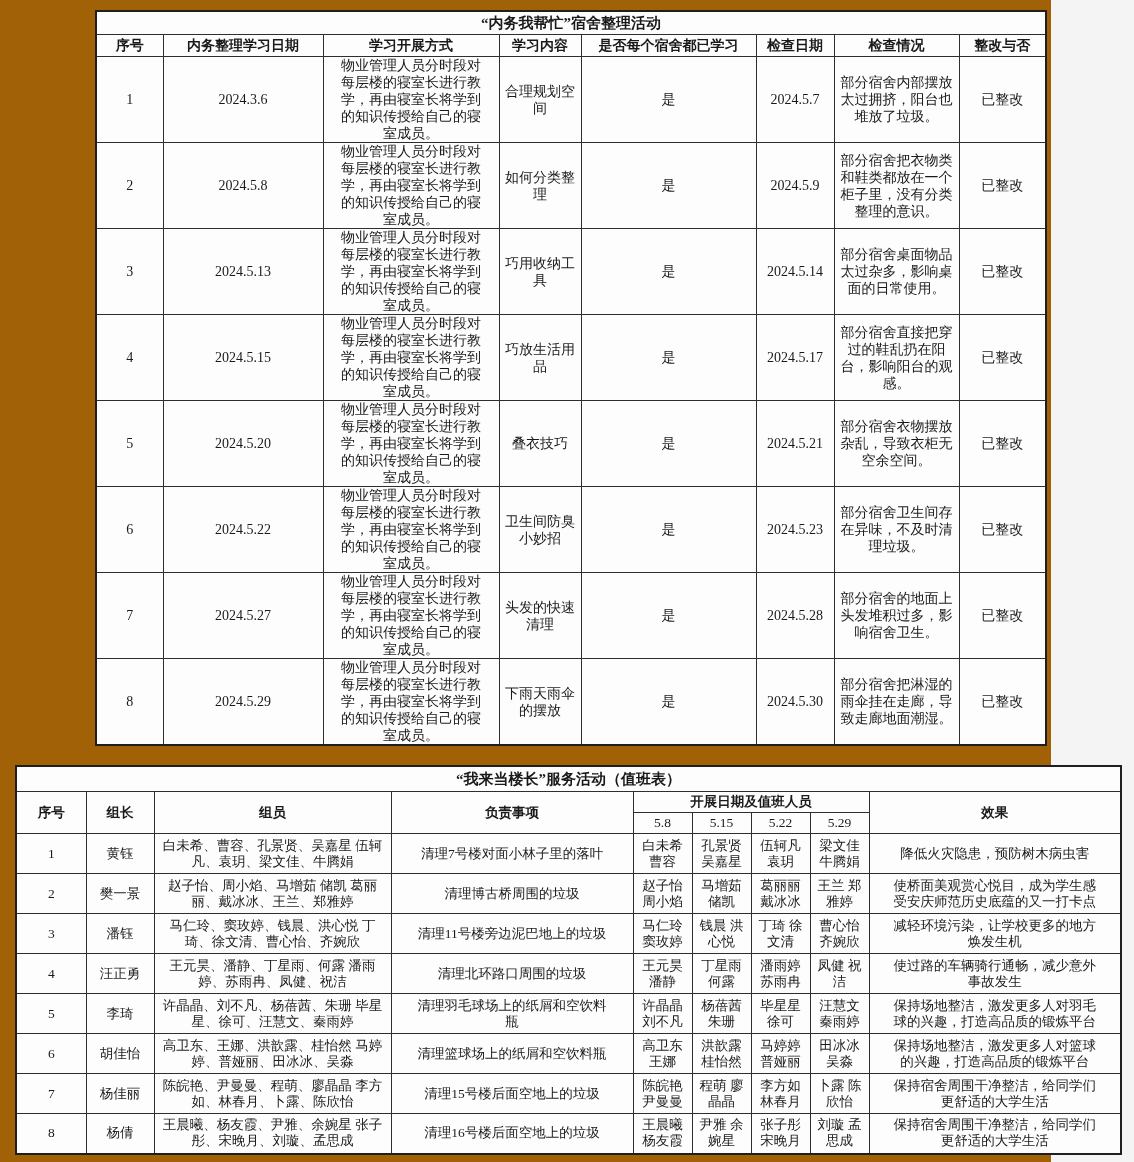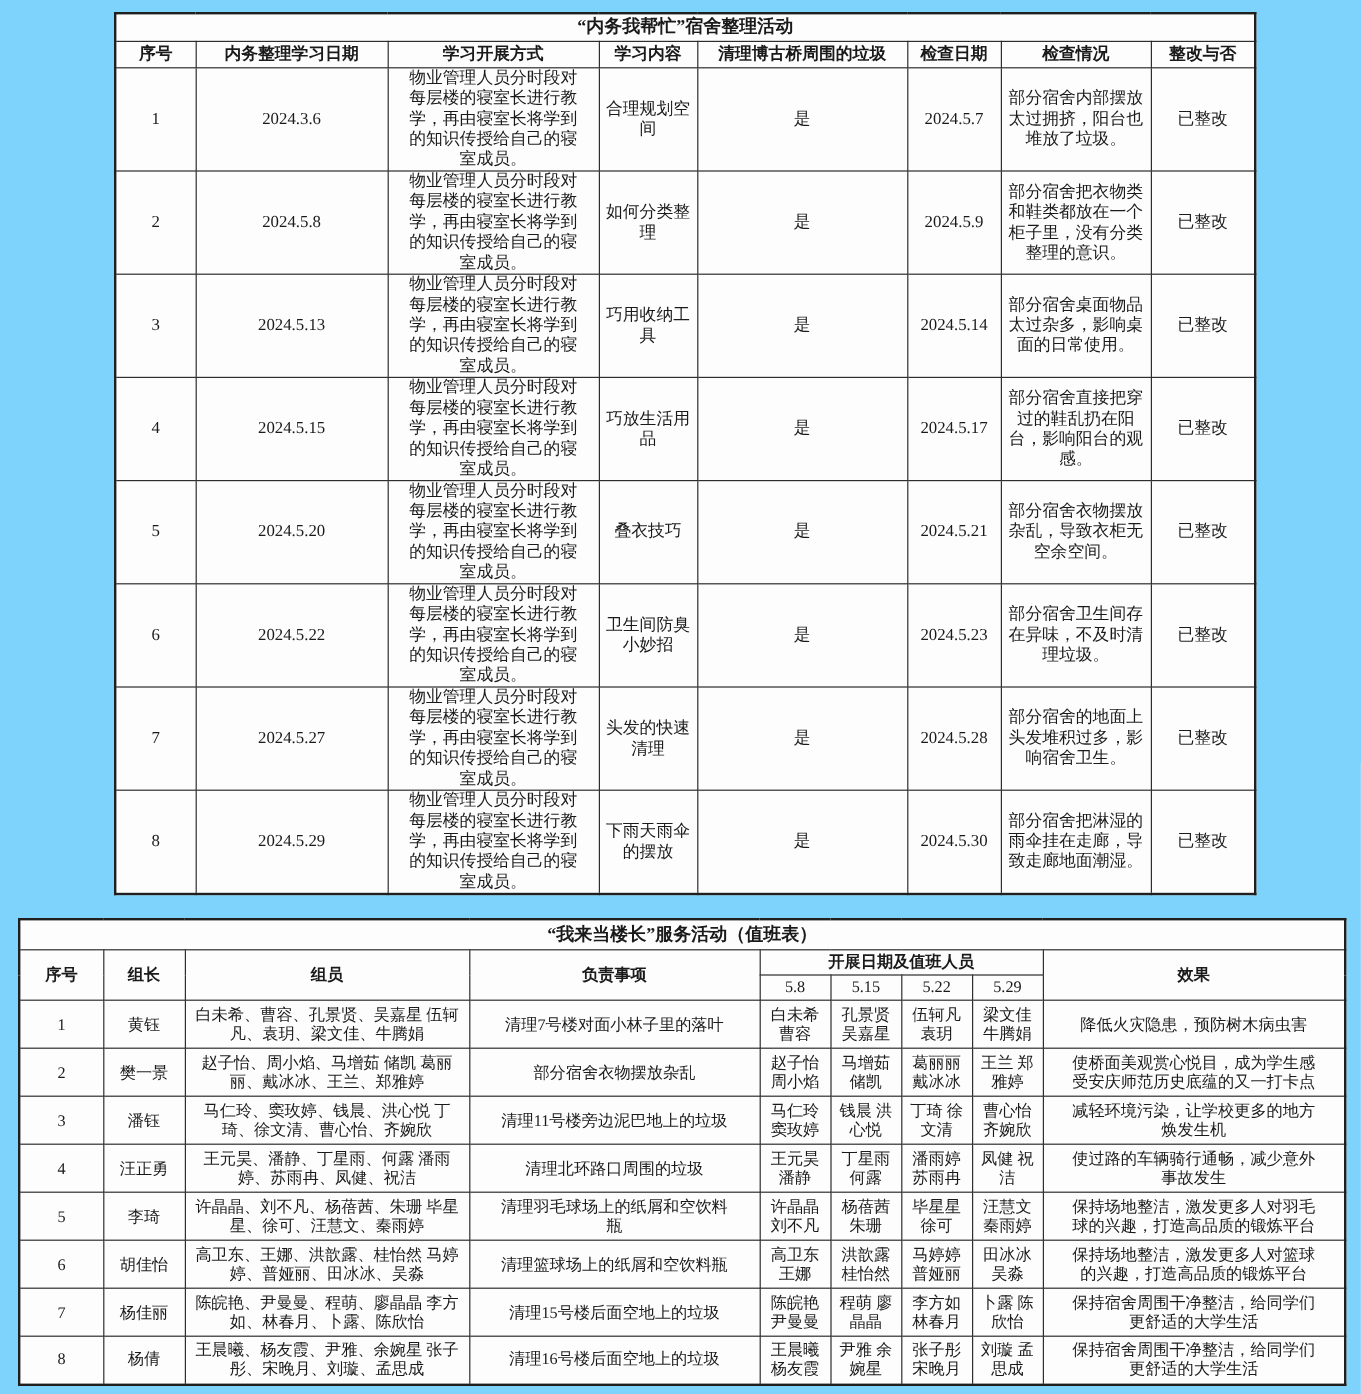--- a/index.html
+++ b/index.html
@@ -4,22 +4,22 @@
 <style>
   html,body{margin:0;padding:0;}
   body{
     width:1134px;height:1162px;
     background:#f4f4f4;
     font-family:"Liberation Serif","DejaVu Serif",serif;
     color:#1a1a1a;
     overflow:hidden;
   }
   .sheet{
-    position:relative;width:1134px;height:1162px;
-    background:#7dd3fc;
+    position:relative;width:1051px;height:1162px;
+    background:#a16207;
   }
   table{
     border-collapse:collapse;table-layout:fixed;
     position:absolute;background:#fdfdfd;
     border:2px solid #1f1f1f;
   }
   td{
     border:1px solid #2e2e2e;
     text-align:center;vertical-align:middle;
     padding:1px 5px;
@@ -61,21 +61,21 @@
     </colgroup>
     <thead>
       <tr>
         <td class="title-cell" colspan="8">“内务我帮忙”宿舍整理活动</td>
       </tr>
       <tr class="head-row">
         <td class="head-cell">序号</td>
         <td class="head-cell">内务整理学习日期</td>
         <td class="head-cell">学习开展方式</td>
         <td class="head-cell">学习内容</td>
-        <td class="head-cell">清理博古桥周围的垃圾</td>
+        <td class="head-cell">是否每个宿舍都已学习</td>
         <td class="head-cell">检查日期</td>
         <td class="head-cell">检查情况</td>
         <td class="head-cell">整改与否</td>
       </tr>
     </thead>
     <tbody id="t1-body">
         <tr>
           <td>1</td>
           <td>2024.3.6</td>
           <td>物业管理人员分时段对每层楼的寝室长进行教学，再由寝室长将学到的知识传授给自己的寝室成员。</td>
@@ -198,21 +198,21 @@
           <td>白未希 曹容</td>
           <td>孔景贤 吴嘉星</td>
           <td>伍轲凡 袁玥</td>
           <td>梁文佳 牛腾娟</td>
           <td>降低火灾隐患，预防树木病虫害</td>
         </tr>
         <tr>
           <td>2</td>
           <td>樊一景</td>
           <td>赵子怡、周小焰、马增茹 储凯 葛丽丽、戴冰冰、王兰、郑雅婷</td>
-          <td>部分宿舍衣物摆放杂乱</td>
+          <td>清理博古桥周围的垃圾</td>
           <td>赵子怡 周小焰</td>
           <td>马增茹 储凯</td>
           <td>葛丽丽 戴冰冰</td>
           <td>王兰 郑雅婷</td>
           <td>使桥面美观赏心悦目，成为学生感受安庆师范历史底蕴的又一打卡点</td>
         </tr>
         <tr>
           <td>3</td>
           <td>潘钰</td>
           <td>马仁玲、窦玫婷、钱晨、洪心悦 丁琦、徐文清、曹心怡、齐婉欣</td>

